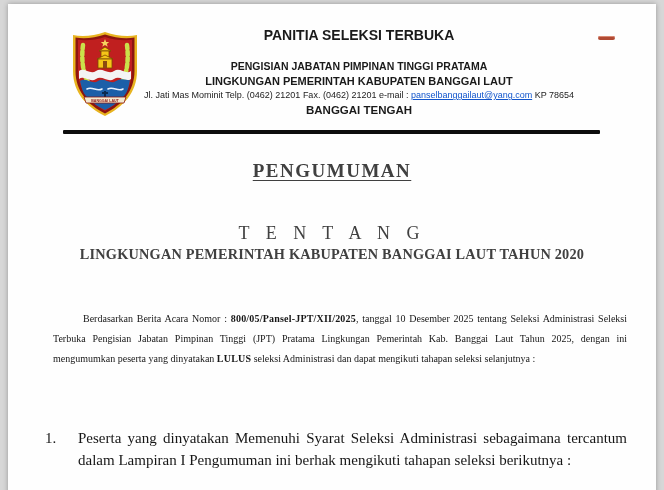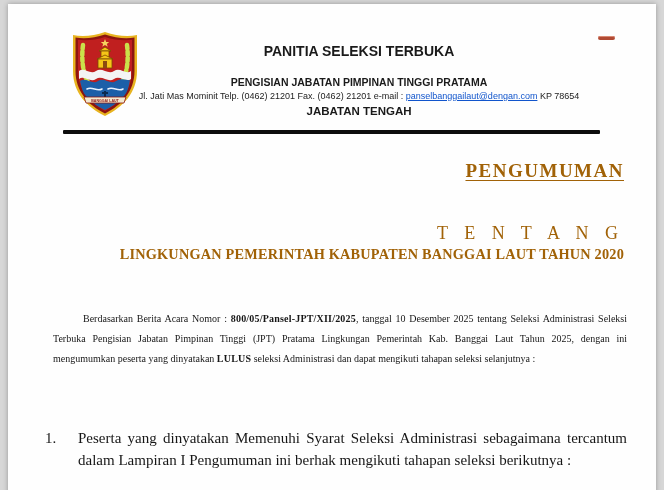--- a/index.html
+++ b/index.html
@@ -13,32 +13,32 @@
     background:#fefefe;
     box-shadow:0 0 5px rgba(0,0,0,.3);
   }
   
   .letterhead-text{
     position:absolute;left:112px;top:21px;width:478px;
     text-align:center;color:#1a1a1a;
     font-family:"Liberation Sans","DejaVu Sans",sans-serif;
   }
   .lh-gov{font-size:19px;font-weight:bold;line-height:22px;letter-spacing:-0.2px;}
-  .lh-committee{font-size:14px;font-weight:bold;line-height:17px;margin-top:18px;}
+  .lh-committee{font-size:14px;font-weight:bold;line-height:17px;margin-top:2px;}
   .lh-line3{font-size:10.5px;font-weight:bold;line-height:13px;margin-top:16px;}
   .lh-line4{font-size:11px;font-weight:bold;line-height:14px;margin-top:1px;}
   .lh-address{font-size:9px;line-height:11px;margin-top:2px;color:#222;}
   .lh-address a{color:#1155cc;text-decoration:underline;}
   .lh-place{font-size:11.5px;font-weight:bold;line-height:14px;margin-top:2px;}
   .logo{position:absolute;left:62px;top:27px;width:70px;height:86px;}
   .rule{position:absolute;left:55px;top:126px;width:537px;height:4px;background:#0d0d0d;border-radius:1px;}
   .red-dash{position:absolute;left:590px;top:32px;width:17px;height:4px;background:#b14a33;border-radius:2px;box-shadow:inset 0 1px 0 #d98a74;}
   
   .heading{
-    position:absolute;left:58px;width:558px;text-align:right;color:#a16207;
+    position:absolute;left:45px;width:558px;text-align:center;color:#404040;
   }
   .h-pengumuman{top:156px;font-size:19px;font-weight:bold;letter-spacing:1.5px;}
   .h-pengumuman span{text-decoration:underline;text-underline-offset:3px;}
   .h-nomor{top:181px;font-size:13.5px;font-weight:bold;word-spacing:5px;letter-spacing:.4px;}
   .h-tentang{top:219px;font-size:18px;font-weight:normal;letter-spacing:6px;}
   .h-subject{top:240px;font-size:14.3px;font-weight:bold;line-height:20.5px;letter-spacing:.2px;}
   
   .para{
     position:absolute;left:45px;top:305px;width:574px;
     font-size:10px;line-height:20px;color:#161616;
@@ -87,22 +87,23 @@
       <path d="M35 60 L35 70 M30 66 C31 70 39 70 40 66 M32 62 L38 62" fill="none" stroke="#0a2a50" stroke-width="2"></path>
 
       <path d="M14 66 L56 66 L54 72 L16 72 Z" fill="#f4e9d0" stroke="#8c1510" stroke-width="0.8"></path>
       <text x="35" y="70.6" font-size="3.6" text-anchor="middle" fill="#8c1510" font-family="Liberation Sans, sans-serif" font-weight="bold">BANGGAI LAUT</text>
     </svg>
   </div>
 
   <div class="letterhead-text">
     <div class="lh-committee">PANITIA SELEKSI TERBUKA</div>
     <div class="lh-line3">PENGISIAN JABATAN PIMPINAN TINGGI PRATAMA</div>
-    <div class="lh-address"><span>Jl. Jati Mas Mominit Telp. (0462) 21201 Fax. (0462) 21201 e-mail : </span><a href="#">panselbanggailaut@dengan.com</a><span> KP 78654</span></div>
-    <div class="lh-place">JABATAN TENGAH</div>
+    <div class="lh-line4">LINGKUNGAN PEMERINTAH KABUPATEN BANGGAI LAUT</div>
+    <div class="lh-address"><span>Jl. Jati Mas Mominit Telp. (0462) 21201 Fax. (0462) 21201 e-mail : </span><a href="#">panselbanggailaut@yang.com</a><span> KP 78654</span></div>
+    <div class="lh-place">BANGGAI TENGAH</div>
   </div>
 
   <div class="red-dash"></div>
 
   <div class="rule"></div>
 
   <div class="heading h-pengumuman"><span>PENGUMUMAN</span></div>
 
 
   <div class="heading h-tentang">T E N T A N G</div>

